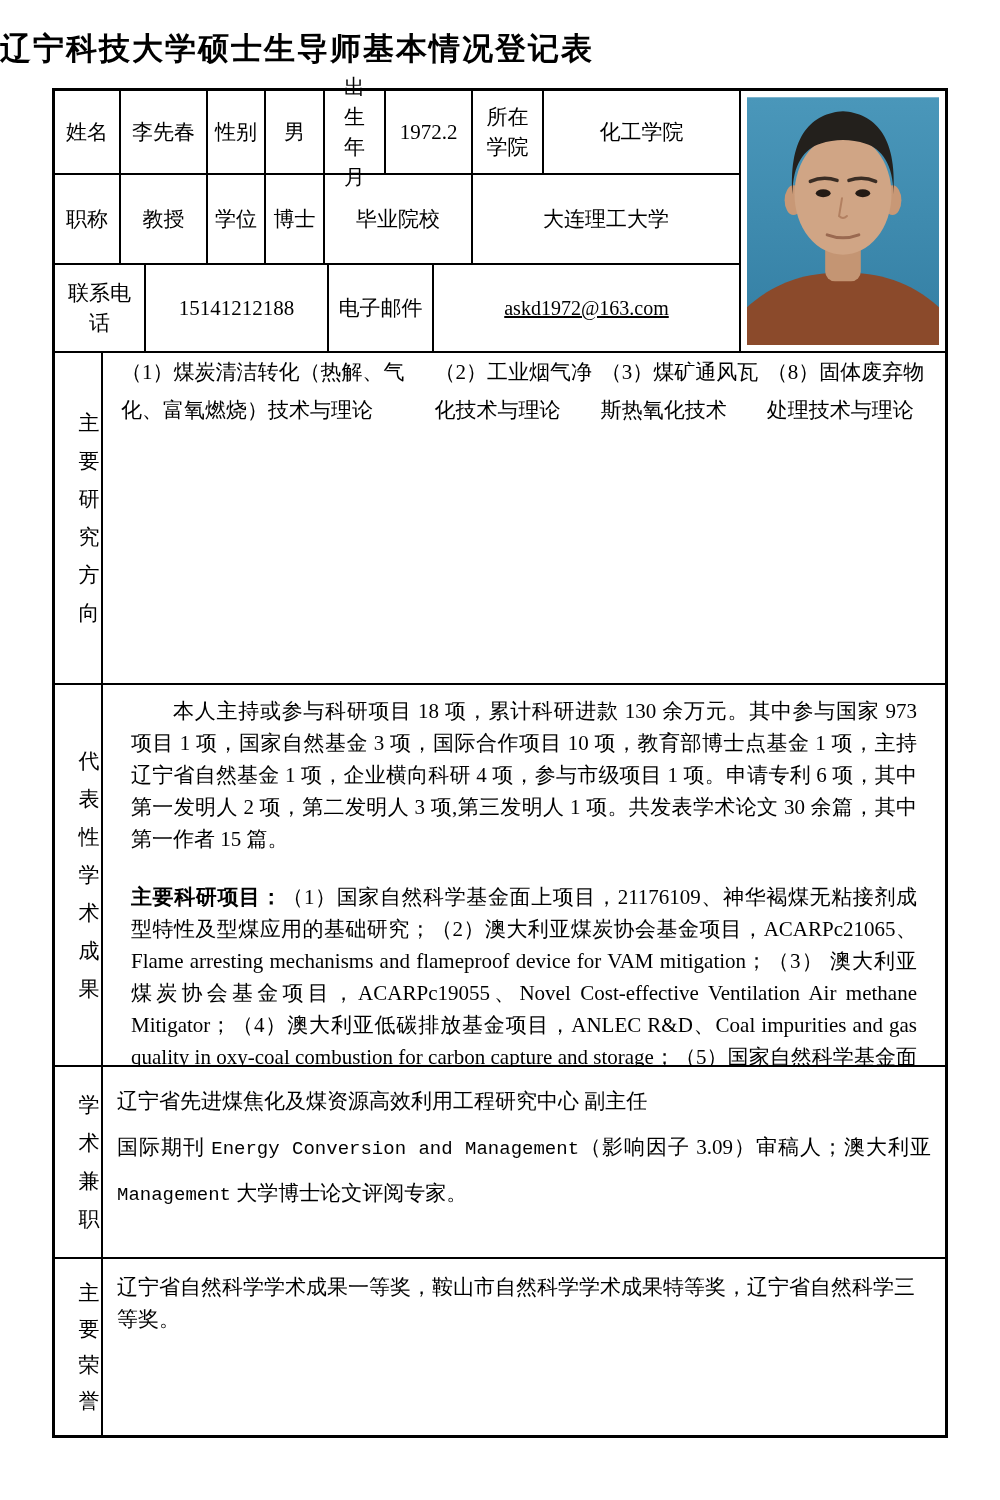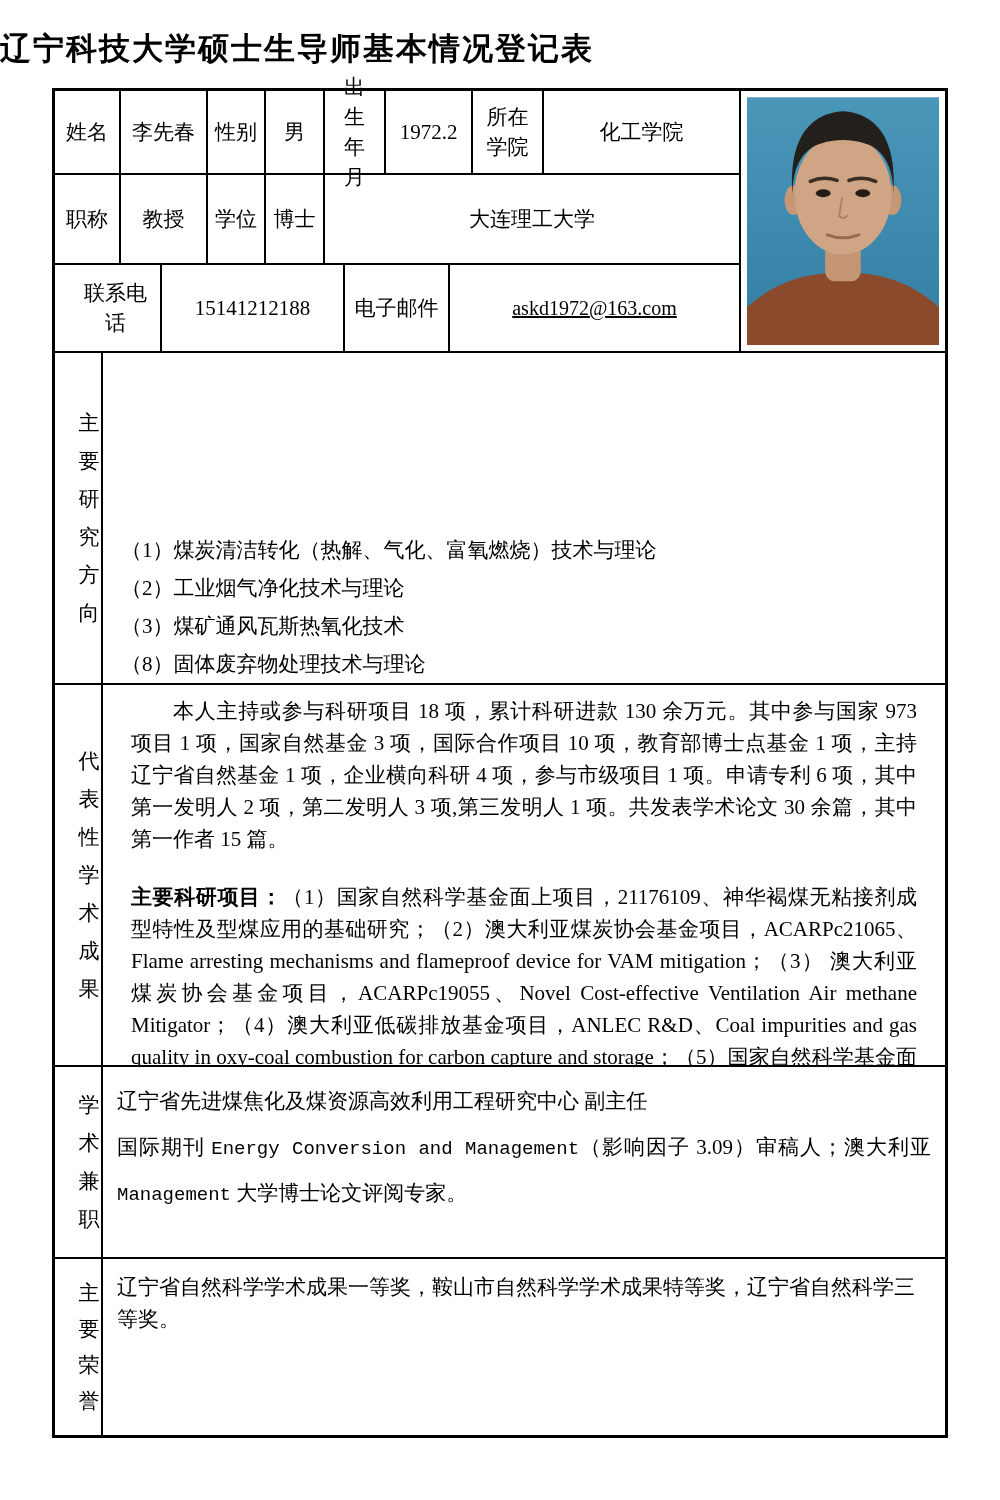--- a/index.html
+++ b/index.html
@@ -23,21 +23,21 @@
   .r1{height:84px;border-bottom:2px solid #000;}
   .r2{height:90px;border-bottom:2px solid #000;justify-content:space-between;}
   .r3{flex:1;}
   .cell{
     display:flex;align-items:center;justify-content:center;text-align:center;
     border-right:2px solid #000;box-sizing:border-box;
     font-size:21px;line-height:32px;padding:0 4px;
   }
   .cell.last{border-right:none;flex:1;}
   .wrap2{padding:0 10px;line-height:30px;}
-  .wrap3{padding:0 12px;line-height:30px;margin-left:16px;}
+  .wrap3{padding:0 12px;line-height:30px;}
   .email-link{text-decoration:underline;font-size:20px;}
   
   .photo-cell{flex:1;display:flex;align-items:center;justify-content:center;padding:6px;box-sizing:border-box;}
   .photo-cell svg{display:block;width:192px;height:248px;}
   
   .section{display:flex;box-sizing:border-box;border-bottom:2px solid #000;}
   .section.last{border-bottom:none;flex:1;}
   .sec-research{height:332px;}
   .sec-achievements{height:382px;}
   .sec-positions{height:192px;}
@@ -45,21 +45,21 @@
     width:48px;border-right:2px solid #000;box-sizing:border-box;
     display:flex;align-items:center;justify-content:flex-end;
   }
   .vtext{
     width:24px;word-break:break-all;text-align:center;
     font-size:21px;line-height:38px;
   }
   .vtext.tight{line-height:36px;}
   .content-cell{flex:1;box-sizing:border-box;font-size:21px;overflow:hidden;}
   
-  .research-list{height:100%;display:flex;flex-direction:column;justify-content:flex-end;padding-left:18px;}
+  .research-list{height:100%;display:flex;flex-direction:row;justify-content:space-between;padding-left:18px;}
   .research-item{line-height:38px;}
   
   .ach-content{padding:4px 13px 0 13px;}
   .ach-para{margin:15px;text-align:justify;line-height:32px;}
   .ach-summary{text-indent:2em;margin-top:6px;}
   .ach-projects{margin-top:26px;}
   .bold-label{font-weight:bold;}
   
   .pos-content{padding:12px 14px 0 14px;}
   .pos-line1{line-height:44px;}
@@ -89,20 +89,21 @@
           <div class="cell" style="width:87px">1972.2</div>
           <div class="cell wrap2" style="width:71px">所在学院</div>
           <div class="cell last">化工学院</div>
         </div>
 
         <div class="info-row r2">
           <div class="cell" style="width:66px">职称</div>
           <div class="cell" style="width:87px">教授</div>
           <div class="cell" style="width:58px">学位</div>
           <div class="cell" style="width:59px">博士</div>
+          <div class="cell" style="width:148px">毕业院校</div>
           <div class="cell last">大连理工大学</div>
         </div>
 
         <div class="info-row r3">
           <div class="cell wrap3" style="width:91px">联系电话</div>
           <div class="cell" style="width:183px">15141212188</div>
           <div class="cell" style="width:105px">电子邮件</div>
           <div class="cell last">
             <span class="email-link">askd1972@163.com</span>
           </div>

